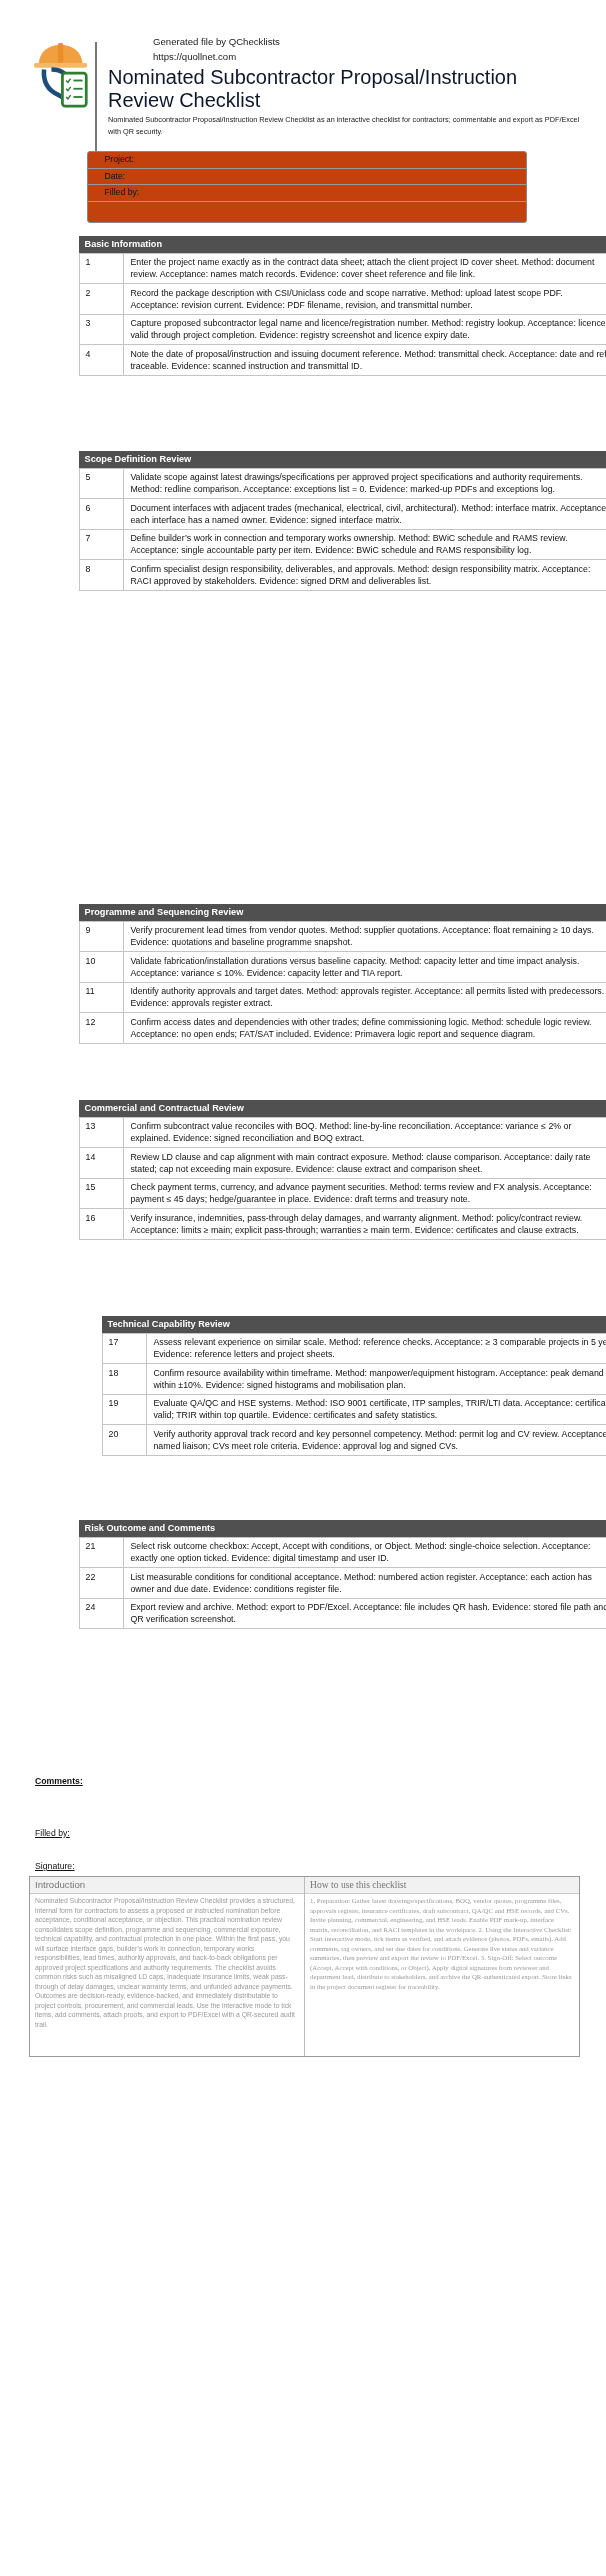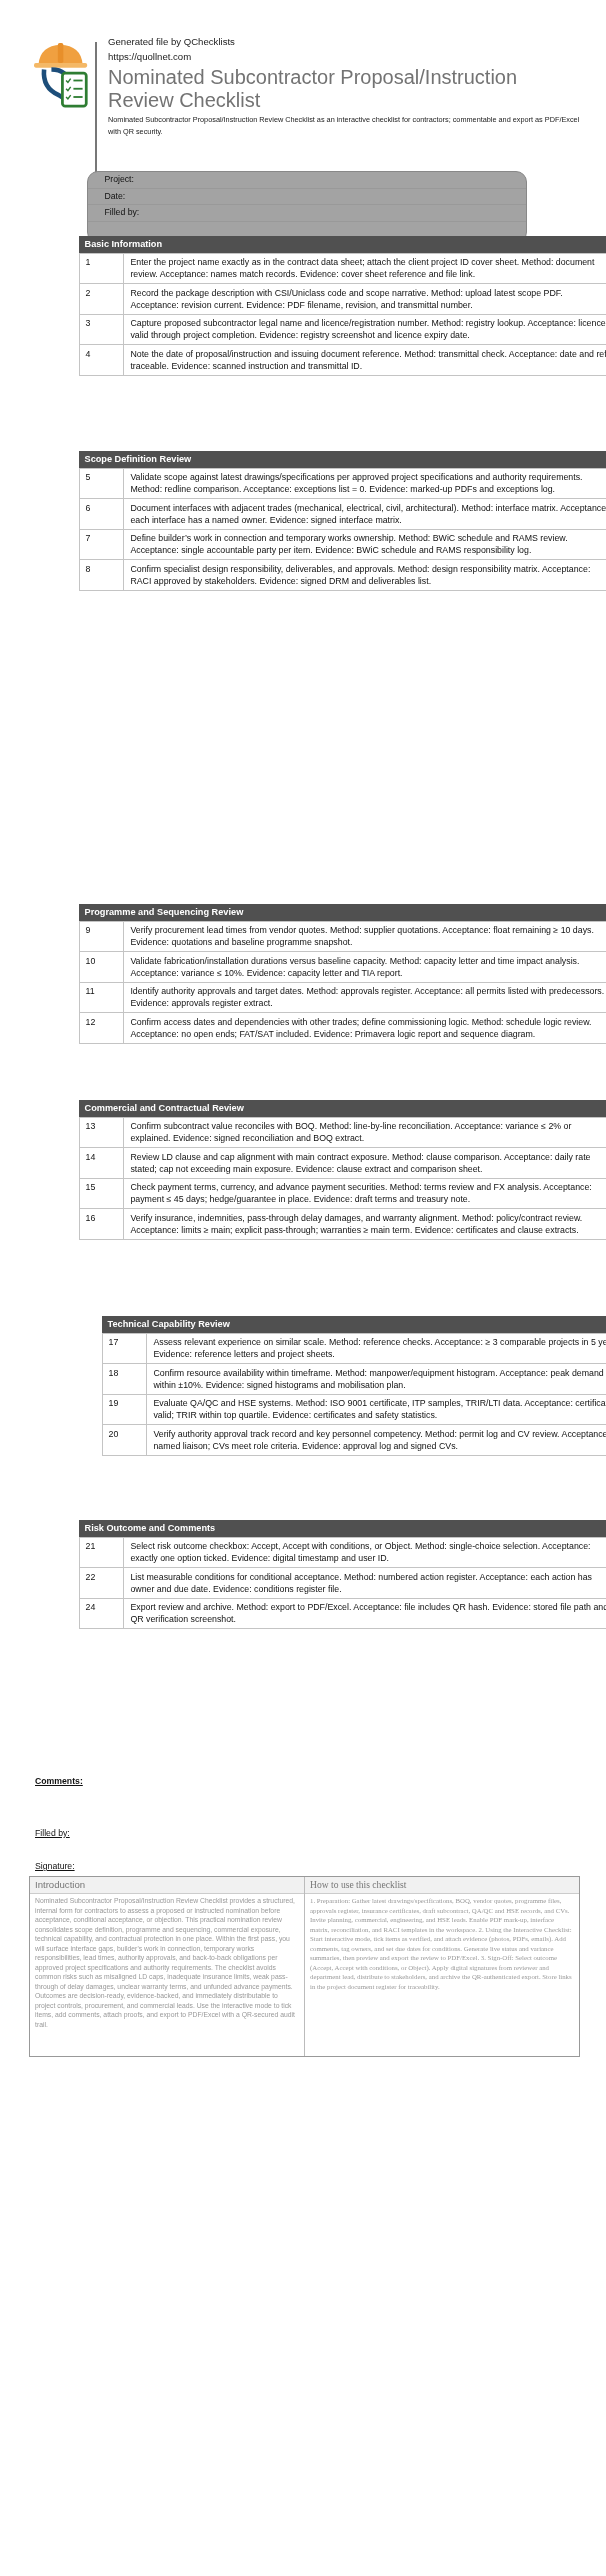--- a/index.html
+++ b/index.html
@@ -1,25 +1,25 @@
 <!DOCTYPE html>
 <html style="font-size:14.7px"><head>
 <meta charset="utf-8">
 <style>
   html, body { margin: 0; padding: 0; background: #ffffff; }
   body { width: 607px; height: 2576px; position: relative; font-family: "Liberation Sans", sans-serif; color: #111; }
   .header { position: absolute; left: 31px; top: 33px; width: 551px; height: 110px; }
   .logo { position: absolute; left: 0; top: 9.2px; width: 61px; height: 66px; }
   .vline { position: absolute; left: 64px; top: 9.2px; width: 1.8px; height: 138px; background: #777; }
   .hdr-text { position: absolute; left: 77px; top: 0; width: 477px; }
-  .gen { font-size: 9.6px; line-height: 13px; color: #222; margin-top: 1.8px; }
-  .title { font-size: 20px; line-height: 23px; margin-top: 3.7px; color: #737373; font-weight: normal; }
+  .gen { font-size: 9.6px; line-height: 13px; color: #222; margin-top: 1.8px; margin-left: 45px; }
+  .title { font-size: 20px; line-height: 23px; margin-top: 3.7px; color: #0f172a; font-weight: normal; }
   .desc { font-size: 7.3px; line-height: 12px; color: #222; margin-top: 1.8px; }
 
-  .info-box { position: absolute; left: 87px; top: 171px; width: 438px; height: 70px; border: 0.9px solid #888; border-radius: 11px; background: #a3a3a3; overflow: hidden; }
+  .info-box { position: absolute; left: 87px; top: 151px; width: 438px; height: 70px; border: 0.9px solid #888; border-radius: 3px; background: #c2410c; overflow: hidden; }
   .info-row { height: 15.6px; border-bottom: 0.9px solid #999; font-size: 8.7px; line-height: 15.6px; padding-left: 16.5px; }
   .info-row:last-child { border-bottom: none; }
 
   .section { position: absolute; left: 79px; width: 538px; }
   .sec-head { background: #505050; color: #fff; font-weight: bold; font-size: 9.2px; height: 16.5px; line-height: 16.5px; padding-left: 5.5px; }
   table.items { width: 100%; border-collapse: collapse; font-size: 8.8px; }
   table.items td { border: 0.9px solid #c4c4c4; vertical-align: top; padding: 2.8px 5.5px 2.8px 5.5px; line-height: 12px; }
   table.items td.num { width: 32px; }
   table.items td.txt { padding-left: 6.4px; }
 

